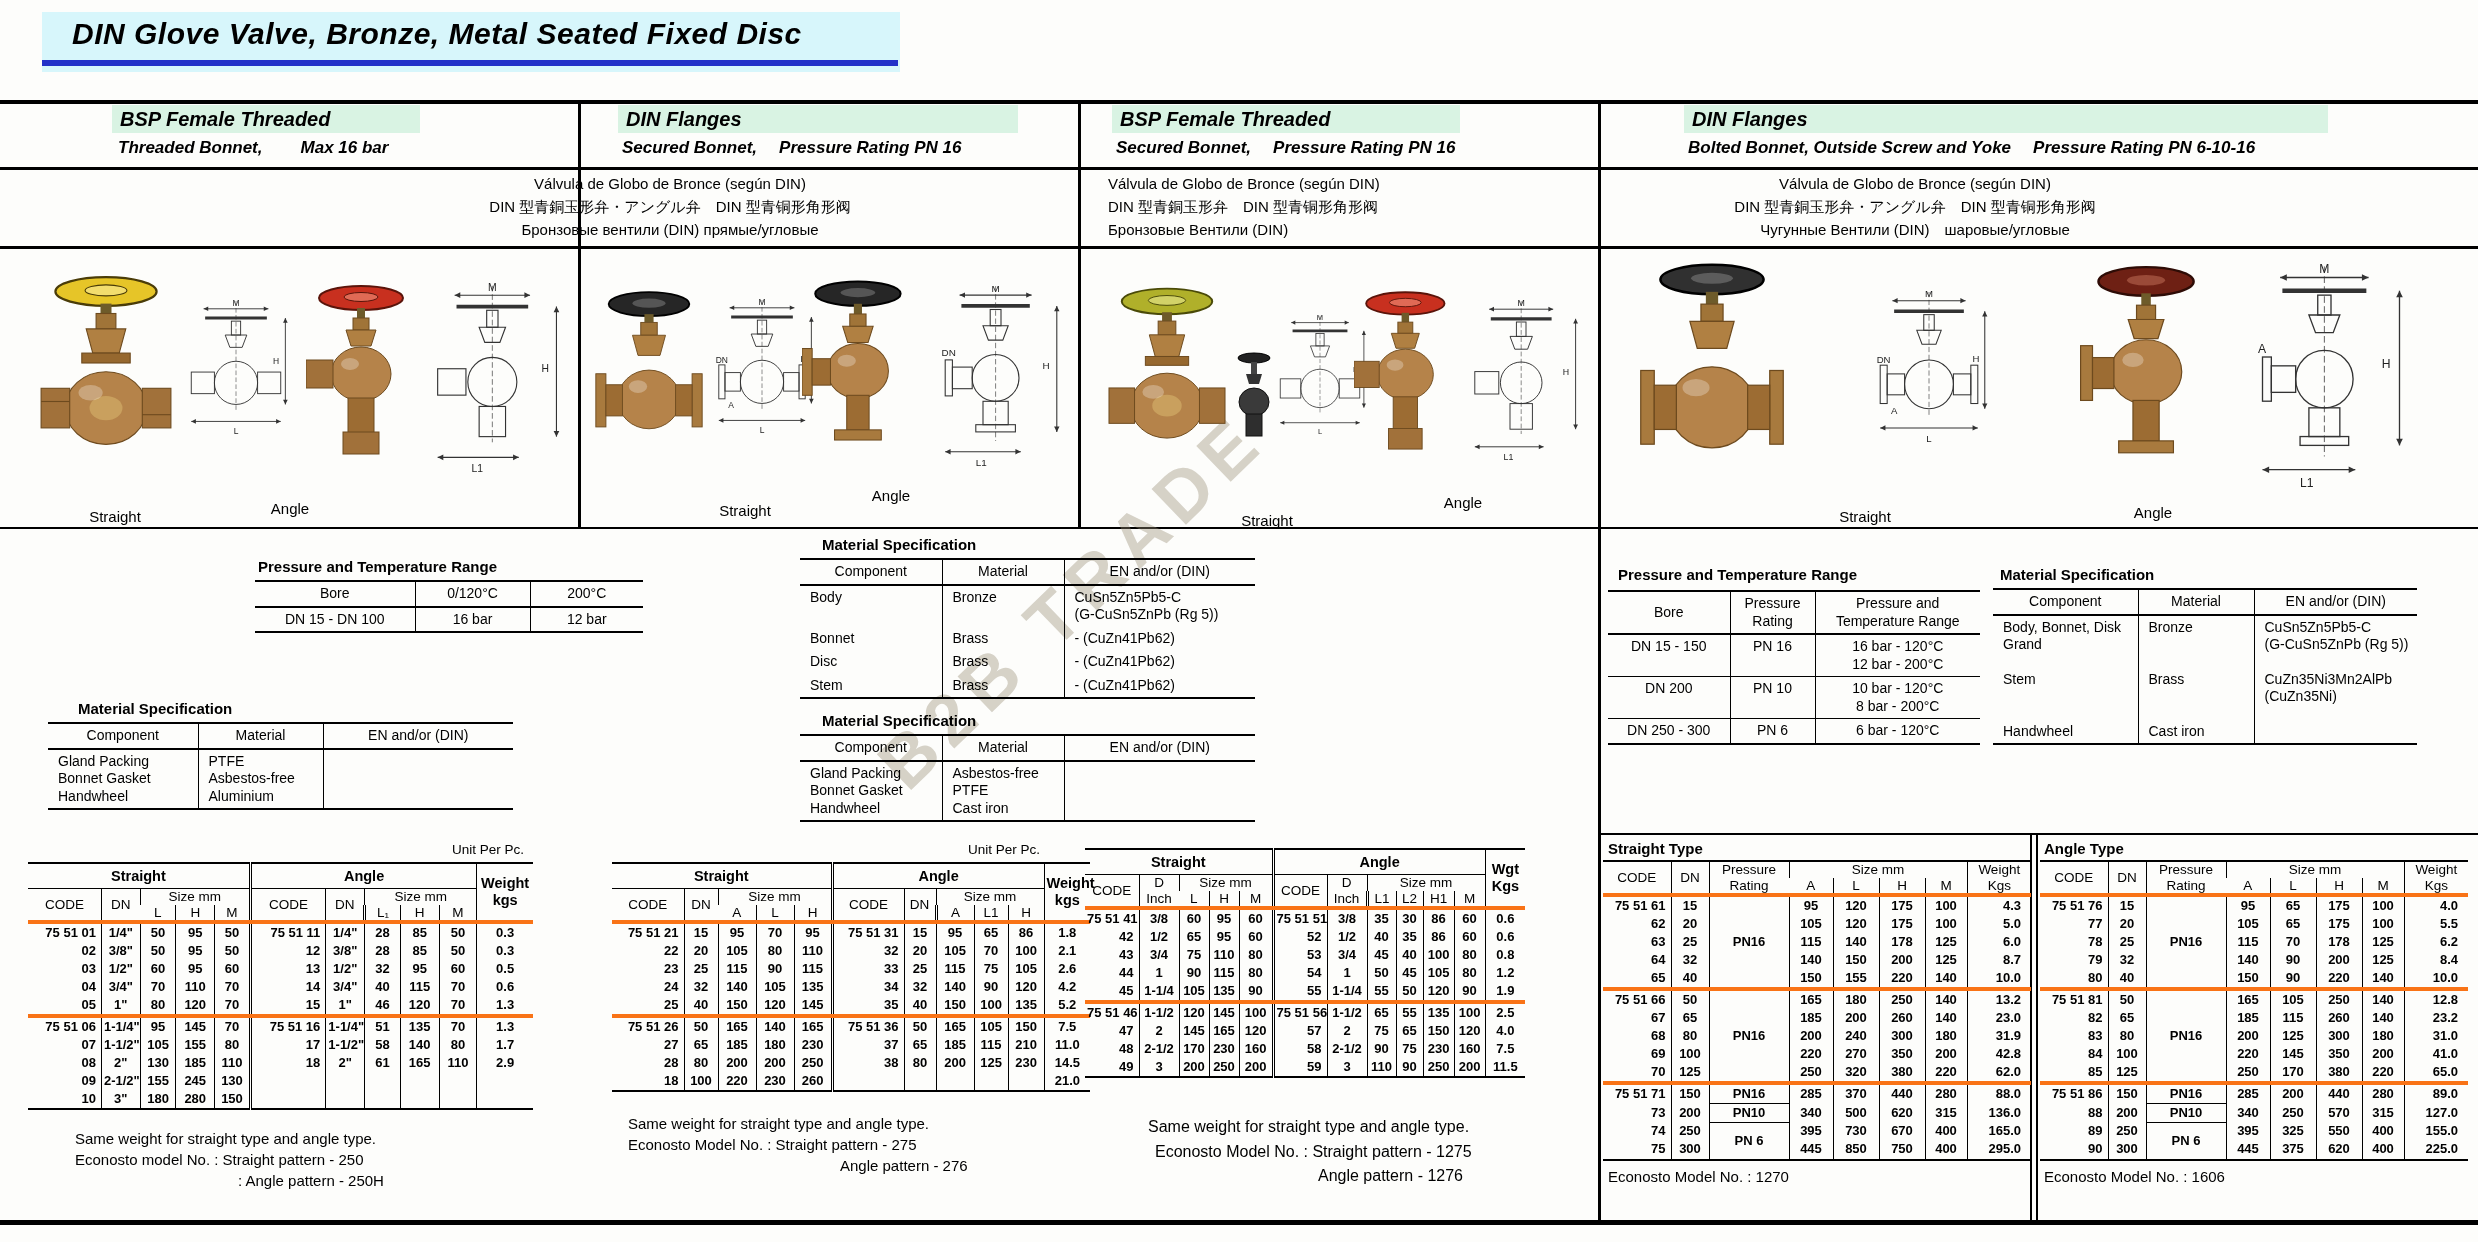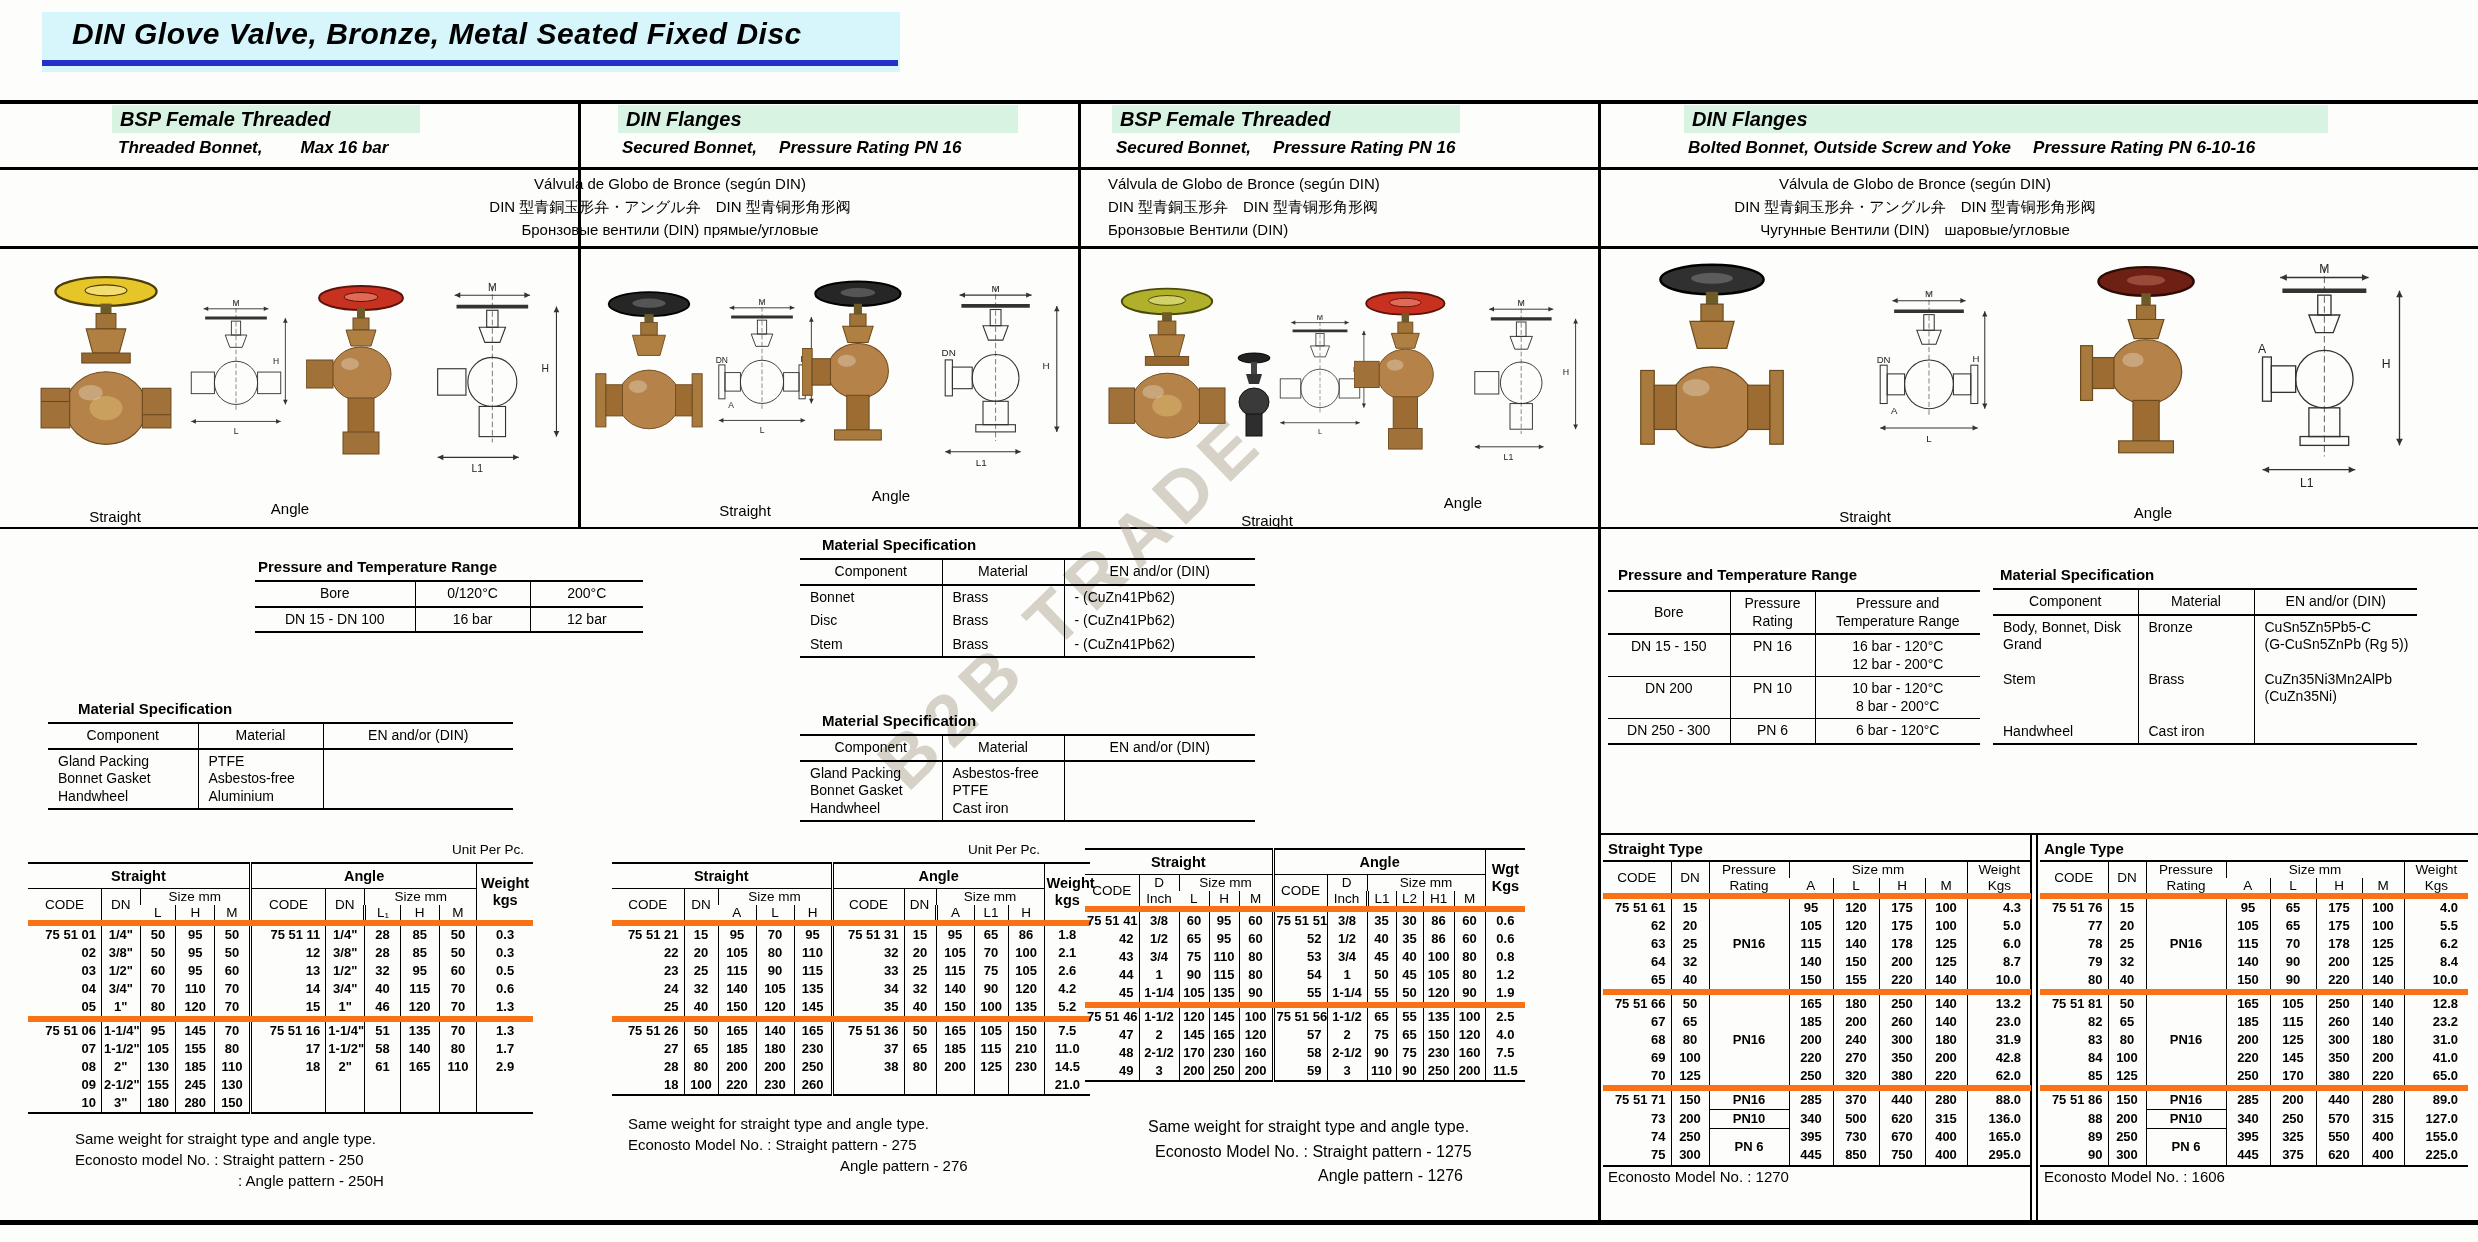--- a/index.html
+++ b/index.html
@@ -31,21 +31,21 @@
   .stable tr>*:not(:first-child){border-left:1px solid #000}
   .stable.rowsep tbody tr:not(:first-child)>td{border-top:1px solid #000}
   .stable.leftcols td:nth-child(1),.stable.leftcols td:nth-child(2),.stable.leftcols td:nth-child(3){text-align:left;padding-left:10px}
 
   .dtable{border-top:2px solid #000;border-bottom:2px solid #000}
   .dtable th{font-weight:normal;font-size:13.5px;text-align:center;white-space:pre-line;line-height:1.15}
   .dtable td{font-weight:bold;font-size:13px;height:18px;text-align:center;white-space:nowrap;line-height:1.1}
   .dtable thead{border-bottom:2px solid #000}
   .dtable tr>*:not(:first-child){border-left:1px solid #000}
   .dtable thead tr.ghead th{font-weight:bold;font-size:14.5px;border-bottom:1px solid #000;height:24px}
-  .dtable tbody.grp{border-top:6px solid #f97316}
+  .dtable tbody.grp{border-top:4px solid #f97316}
   .dtable .sep{border-left:3px double #000 !important}
   #dt1 tbody td:nth-child(6),#dt2 tbody td:nth-child(6),#dt3 tbody td:nth-child(6){border-left:3px double #000}
   #dt1 thead tr:nth-child(3) th:nth-child(4),#dt2 thead tr:nth-child(3) th:nth-child(4),
   #dt3 thead tr:nth-child(3) th:nth-child(4){border-left:3px double #000}
   #dt1 td:nth-child(1),#dt1 td:nth-child(6),#dt2 td:nth-child(1),#dt2 td:nth-child(6),
   #dt3 td:nth-child(1),#dt3 td:nth-child(6){text-align:right;padding-right:5px}
   #dt4 td:first-child,#dt5 td:first-child{text-align:right;padding-right:5px}
   #dt4 td:last-child,#dt5 td:last-child{text-align:right;padding-right:10px}
   #mat4 tbody tr:not(:last-child) td{padding-bottom:14px}
   td.bt{border-top:1px solid #000}
@@ -434,20 +434,26 @@
       <col style="width:191px">
     </colgroup>
   <thead>
       <tr>
     <th>Component</th>
     <th>Material</th>
     <th>EN and/or (DIN)</th>
   </tr>
     </thead>
   <tbody>
+      <tr>
+        <td>Body</td>
+        <td>Bronze</td>
+        <td>CuSn5Zn5Pb5-C
+(G-CuSn5ZnPb (Rg 5))</td>
+      </tr>
       <tr>
         <td>Bonnet</td>
         <td>Brass</td>
         <td>- (CuZn41Pb62)</td>
       </tr>
       <tr>
         <td>Disc</td>
         <td>Brass</td>
         <td>- (CuZn41Pb62)</td>
       </tr>

